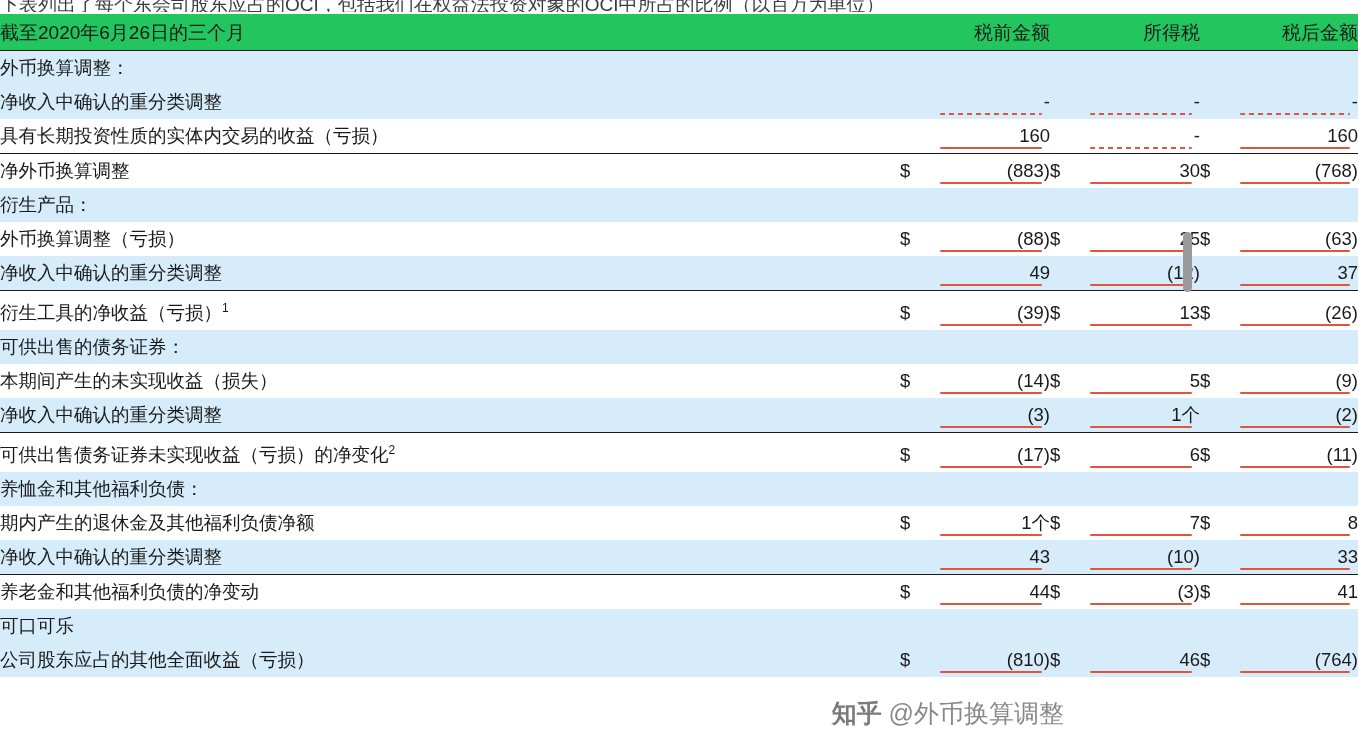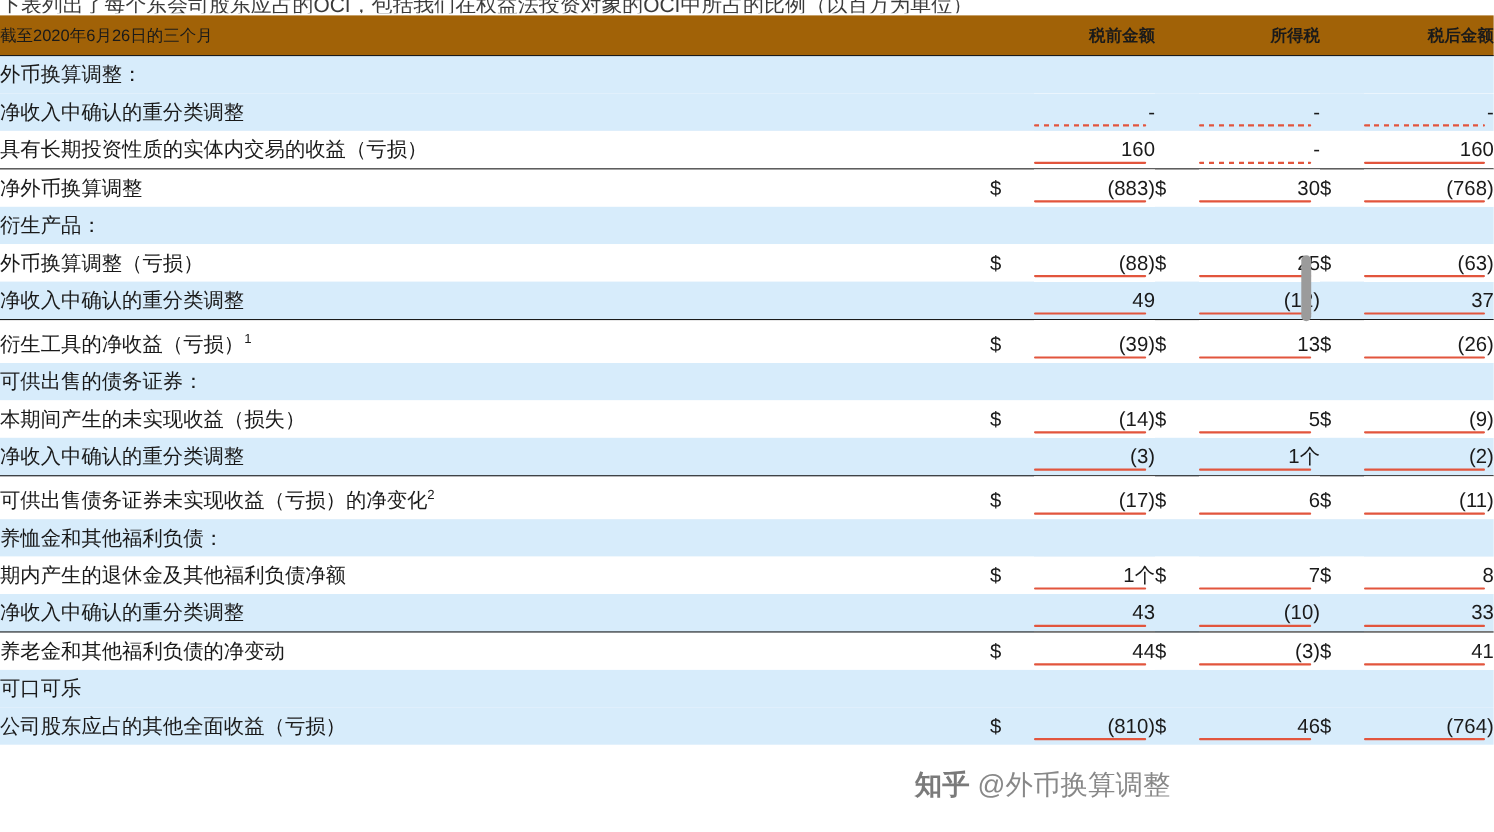--- a/index.html
+++ b/index.html
@@ -46,24 +46,24 @@
   .dol{text-align:left;padding-left:8px;}
   .num{text-align:right;padding-right:8px;}
 
   tr.shade td{background:#d7ecfb;}
   tr.plain td{background:#ffffff;}
 
   
   tr.hdr td{
     height:36px;line-height:34px;
     border-bottom:1.6px solid #1a1a1a;
-    font-size:15px;
-    background:#a16207;
-  }
-  tr.hdr td.num{font-weight:700;}
+    font-size:19px;
+    background:#22c55e;
+  }
+  tr.hdr td.num{font-weight:400;}
 
   
   tr.ruled td{border-top:1.4px solid #1a1a1a;}
 
   .sup{font-size:12px;vertical-align:super;}
 
   
   .u{position:relative;}
   .u::after{
     content:"";position:absolute;left:0;right:8px;bottom:4px;

